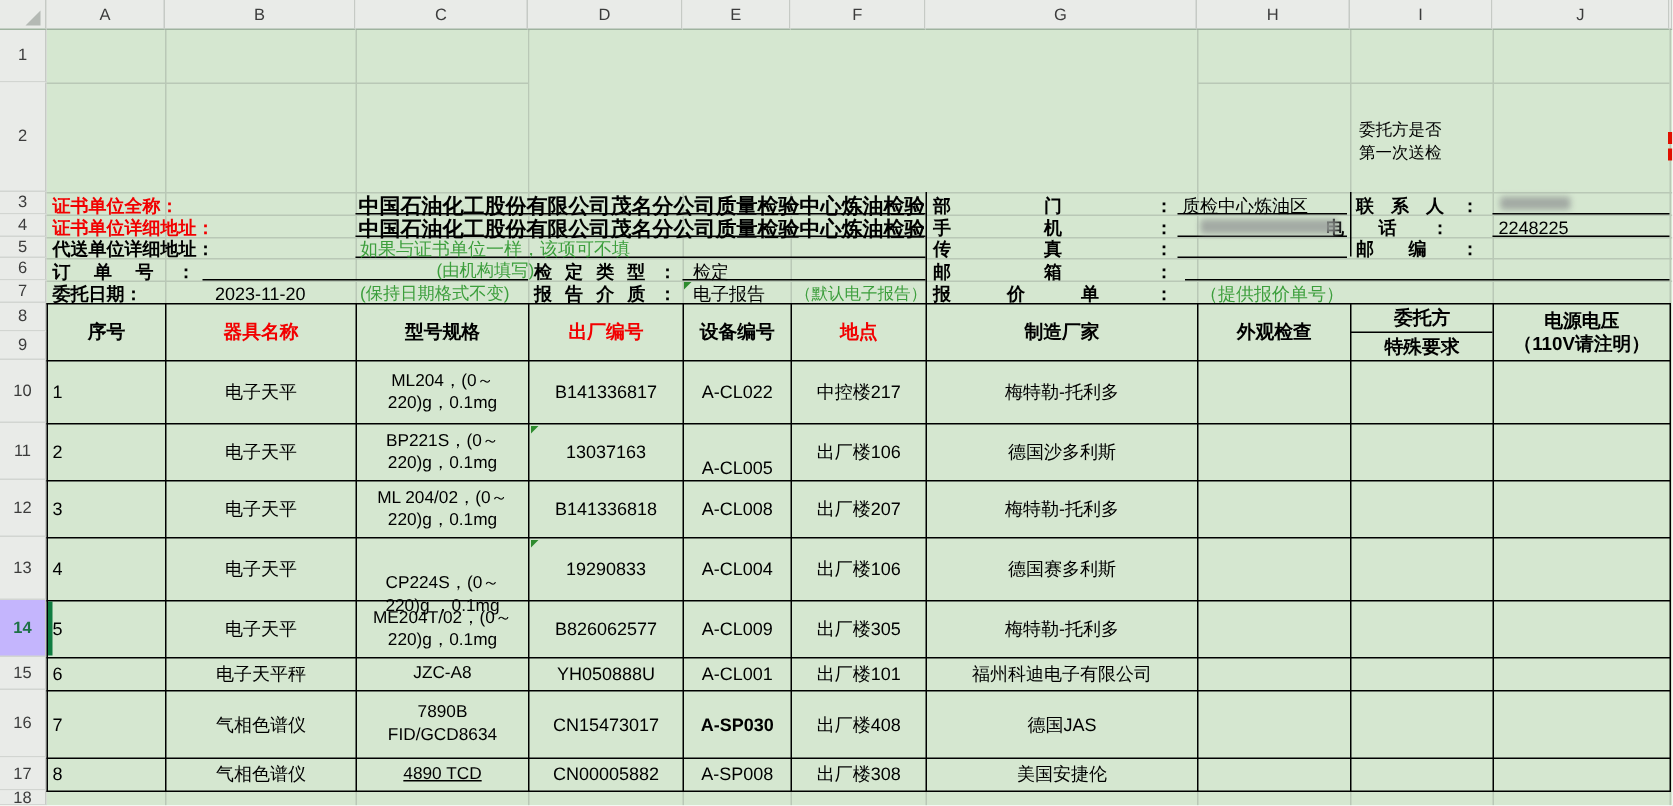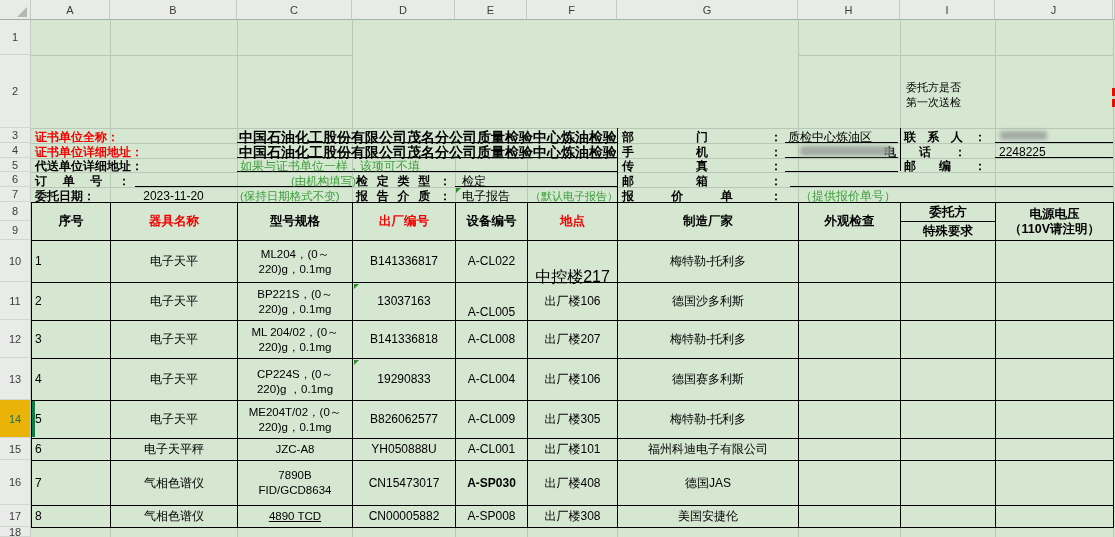--- a/index.html
+++ b/index.html
@@ -4,21 +4,21 @@
 <style>
   html,body{margin:0;padding:0;background:#fff;}
   #screen{position:relative;width:1115px;height:537px;overflow:hidden;
     font-family:"Liberation Sans",sans-serif;background:#fff;}
   .chdr{position:absolute;top:0;height:20px;background:#e9ebe8;border-right:1px solid #c6cac5;
     border-bottom:1px solid #9fb39f;box-sizing:border-box;display:flex;align-items:center;
     justify-content:center;font-size:11px;color:#3c3c3c;}
   .rhdr{position:absolute;left:0;width:31px;background:#e9ebe8;border-right:1px solid #c6cac5;
     border-bottom:1px solid #d2d5d1;box-sizing:border-box;display:flex;align-items:center;
     justify-content:center;font-size:11px;color:#3c3c3c;}
-  .rhdr.sel{background:#eab308;color:#1e7145;font-weight:normal;}
+  .rhdr.sel{background:#c4b5fd;color:#1e7145;font-weight:bold;}
   #canvas{position:absolute;left:31px;top:20px;width:1084px;height:517px;background:#d5e7d0;}
   .vline,.hline{position:absolute;background:#b9c8b6;}
   .bline{position:absolute;background:#000;}
   .cell{position:absolute;box-sizing:border-box;display:flex;align-items:center;
     justify-content:center;text-align:center;color:#000;}
   .left{justify-content:flex-start;text-align:left;}
   .pre{white-space:pre-line;line-height:15px;}
   .nowrapclip{white-space:nowrap;overflow:hidden;display:block;line-height:14px;}
   .red{color:#f20000;}
   .hint{color:#3c9e3c;}
@@ -146,42 +146,42 @@
       <div class="cell bold" style="left:901px;top:203px;width:94px;height:18px;font-size:12.5px;">委托方</div>
       <div class="cell bold" style="left:901px;top:222px;width:94px;height:18px;font-size:12.5px;">特殊要求</div>
       <div class="cell bold pre" style="left:996px;top:203px;width:117px;height:37px;font-size:12.5px;">电源电压
 （110V请注明）</div>
       <div class="cell pre left" style="left:32px;top:241px;width:78px;height:41px;font-size:12px;padding-left:3px;">1</div>
       <div class="cell pre " style="left:111px;top:241px;width:126px;height:41px;font-size:12px;">电子天平</div>
       <div class="cell pre " style="left:238px;top:241px;width:114px;height:41px;font-size:12px;font-size:11.5px;">ML204，(0～
 220)g，0.1mg</div>
       <div class="cell pre " style="left:353px;top:241px;width:102px;height:41px;font-size:12px;">B141336817</div>
       <div class="cell pre " style="left:456px;top:241px;width:71px;height:41px;font-size:12px;">A-CL022</div>
-      <div class="cell pre " style="left:528px;top:256px;width:89px;height:41px;font-size:16px;">中控楼217</div>
+      <div class="cell pre " style="left:528px;top:241px;width:89px;height:41px;font-size:12px;">中控楼217</div>
       <div class="cell pre " style="left:618px;top:241px;width:180px;height:41px;font-size:12px;">梅特勒-托利多</div>
       <div class="cell pre left" style="left:32px;top:283px;width:78px;height:37px;font-size:12px;padding-left:3px;">2</div>
       <div class="cell pre " style="left:111px;top:283px;width:126px;height:37px;font-size:12px;">电子天平</div>
       <div class="cell pre " style="left:238px;top:283px;width:114px;height:37px;font-size:12px;font-size:11.5px;">BP221S，(0～
 220)g，0.1mg</div>
       <div class="cell pre " style="left:353px;top:283px;width:102px;height:37px;font-size:12px;">13037163</div>
       <div class="cell pre " style="left:456px;top:294px;width:71px;height:37px;font-size:12px;">A-CL005</div>
       <div class="cell pre " style="left:528px;top:283px;width:89px;height:37px;font-size:12px;">出厂楼106</div>
       <div class="cell pre " style="left:618px;top:283px;width:180px;height:37px;font-size:12px;">德国沙多利斯</div>
       <div class="tri" style="left:354px;top:284px;"></div>
       <div class="cell pre left" style="left:32px;top:321px;width:78px;height:37px;font-size:12px;padding-left:3px;">3</div>
       <div class="cell pre " style="left:111px;top:321px;width:126px;height:37px;font-size:12px;">电子天平</div>
       <div class="cell pre " style="left:238px;top:321px;width:114px;height:37px;font-size:12px;font-size:11.5px;">ML 204/02，(0～
 220)g，0.1mg</div>
       <div class="cell pre " style="left:353px;top:321px;width:102px;height:37px;font-size:12px;">B141336818</div>
       <div class="cell pre " style="left:456px;top:321px;width:71px;height:37px;font-size:12px;">A-CL008</div>
       <div class="cell pre " style="left:528px;top:321px;width:89px;height:37px;font-size:12px;">出厂楼207</div>
       <div class="cell pre " style="left:618px;top:321px;width:180px;height:37px;font-size:12px;">梅特勒-托利多</div>
       <div class="cell pre left" style="left:32px;top:359px;width:78px;height:41px;font-size:12px;padding-left:3px;">4</div>
       <div class="cell pre " style="left:111px;top:359px;width:126px;height:41px;font-size:12px;">电子天平</div>
-      <div class="cell pre " style="left:238px;top:361px;width:114px;height:41px;font-size:12px;font-size:11.5px;">CP224S，(0～
+      <div class="cell pre " style="left:238px;top:376px;width:114px;height:41px;font-size:12px;font-size:11.5px;">CP224S，(0～
 220)g ，0.1mg</div>
       <div class="cell pre " style="left:353px;top:359px;width:102px;height:41px;font-size:12px;">19290833</div>
       <div class="cell pre " style="left:456px;top:359px;width:71px;height:41px;font-size:12px;">A-CL004</div>
       <div class="cell pre " style="left:528px;top:359px;width:89px;height:41px;font-size:12px;">出厂楼106</div>
       <div class="cell pre " style="left:618px;top:359px;width:180px;height:41px;font-size:12px;">德国赛多利斯</div>
       <div class="tri" style="left:354px;top:360px;"></div>
       <div class="cell pre left" style="left:32px;top:401px;width:78px;height:37px;font-size:12px;padding-left:3px;">5</div>
       <div class="cell pre " style="left:111px;top:401px;width:126px;height:37px;font-size:12px;">电子天平</div>
       <div class="cell pre " style="left:238px;top:401px;width:114px;height:37px;font-size:12px;font-size:11.5px;">ME204T/02，(0～
 220)g，0.1mg</div>

